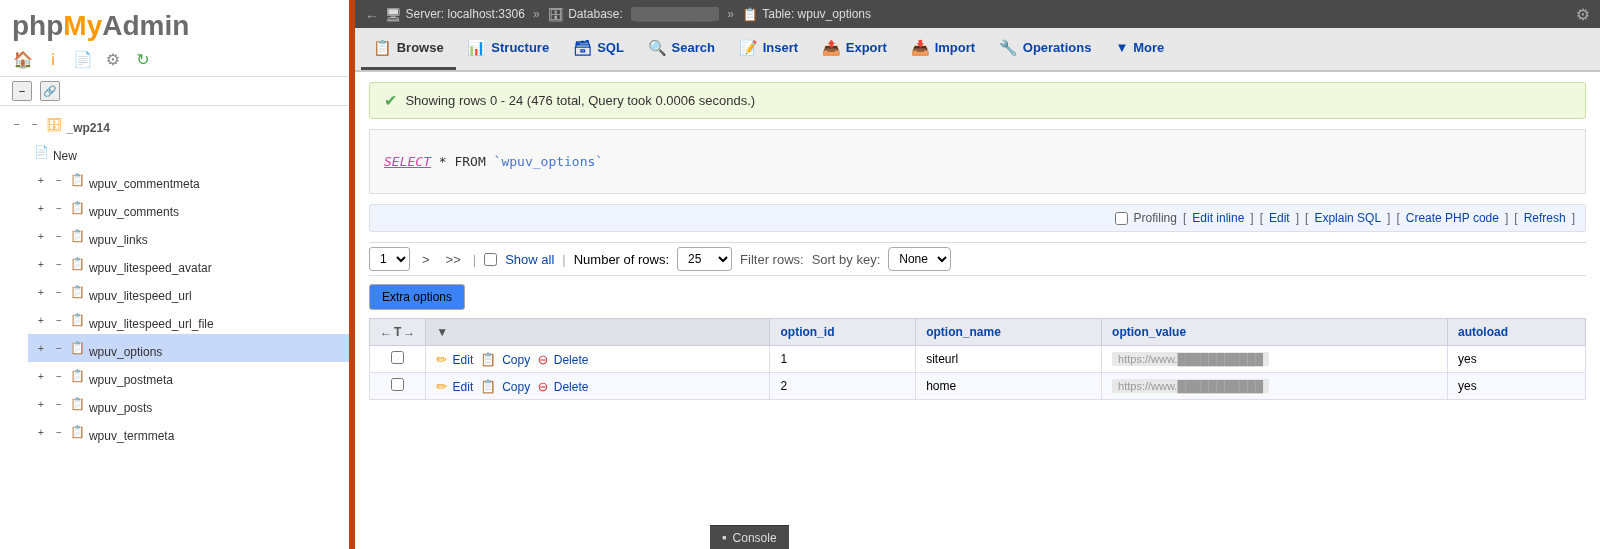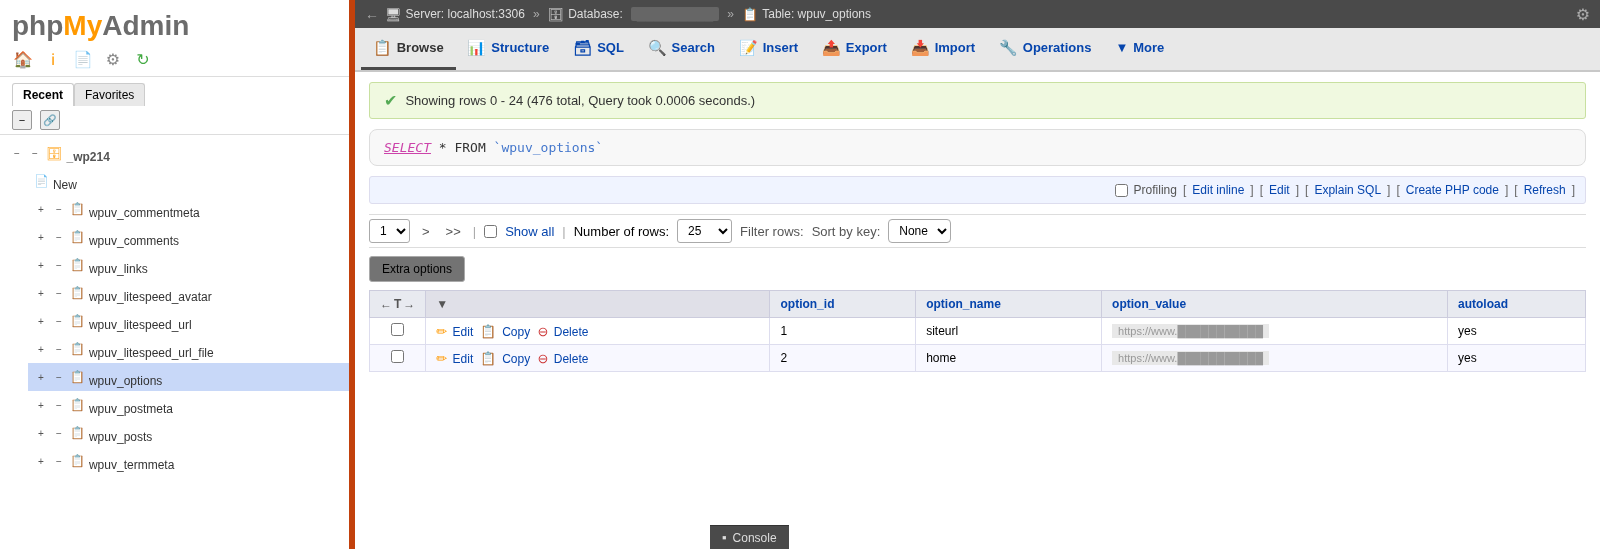--- a/index.html
+++ b/index.html
@@ -182,22 +182,22 @@
       gap: 8px;
       font-size: 13px;
       color: #333;
     }
     .check-icon { color: #5a5; font-size: 16px; }
 
     
     #sql-display {
       background: #f8f8f8;
       border: 1px solid #ddd;
-      border-radius: 8px;
-      padding: 10px 14px;
+      border-radius: 1px;
+      padding: 24px 14px;
       margin-bottom: 10px;
       font-family: monospace;
       font-size: 13px;
     }
     .sql-select { color: #cc44aa; font-style: italic; text-decoration: underline; }
     .sql-star { color: #333; }
     .sql-from { color: #333; }
     .sql-table { color: #4477cc; }
 
     
@@ -272,21 +272,21 @@
     #sort-key-select {
       border: 1px solid #aaa;
       border-radius: 4px;
       padding: 3px 6px;
       font-size: 12px;
       background: #fff;
     }
 
     
     #extra-options-btn {
-      background: #737373;
+      background: #3b82f6;
       border: 1px solid #aaa;
       border-radius: 3px;
       padding: 5px 12px;
       font-size: 12px;
       cursor: pointer;
       margin-bottom: 8px;
     }
 
     
     #data-table {
@@ -359,24 +359,20 @@
     <div id="logo">
       <span class="php">php</span><span class="my" style="color:#f90;">My</span><span class="admin">Admin</span>
     </div>
     <div id="logo-icons">
       <span class="logo-icon">🏠</span>
       <span class="logo-icon">ℹ</span>
       <span class="logo-icon">📄</span>
       <span class="logo-icon gear">⚙</span>
       <span class="logo-icon refresh">↻</span>
     </div>
-  </div>
-  <div id="sidebar-tabs">
-    <div class="sidebar-tab active">Recent</div>
-    <div class="sidebar-tab">Favorites</div>
   </div>
   <div id="sidebar-controls">
     <div class="ctrl-btn">−</div>
     <div class="ctrl-btn">🔗</div>
   </div>
   <div id="sidebar-tree">
 
     <div class="tree-item">
       <span class="tree-expand">−</span>
       <span class="tree-expand">−</span>

